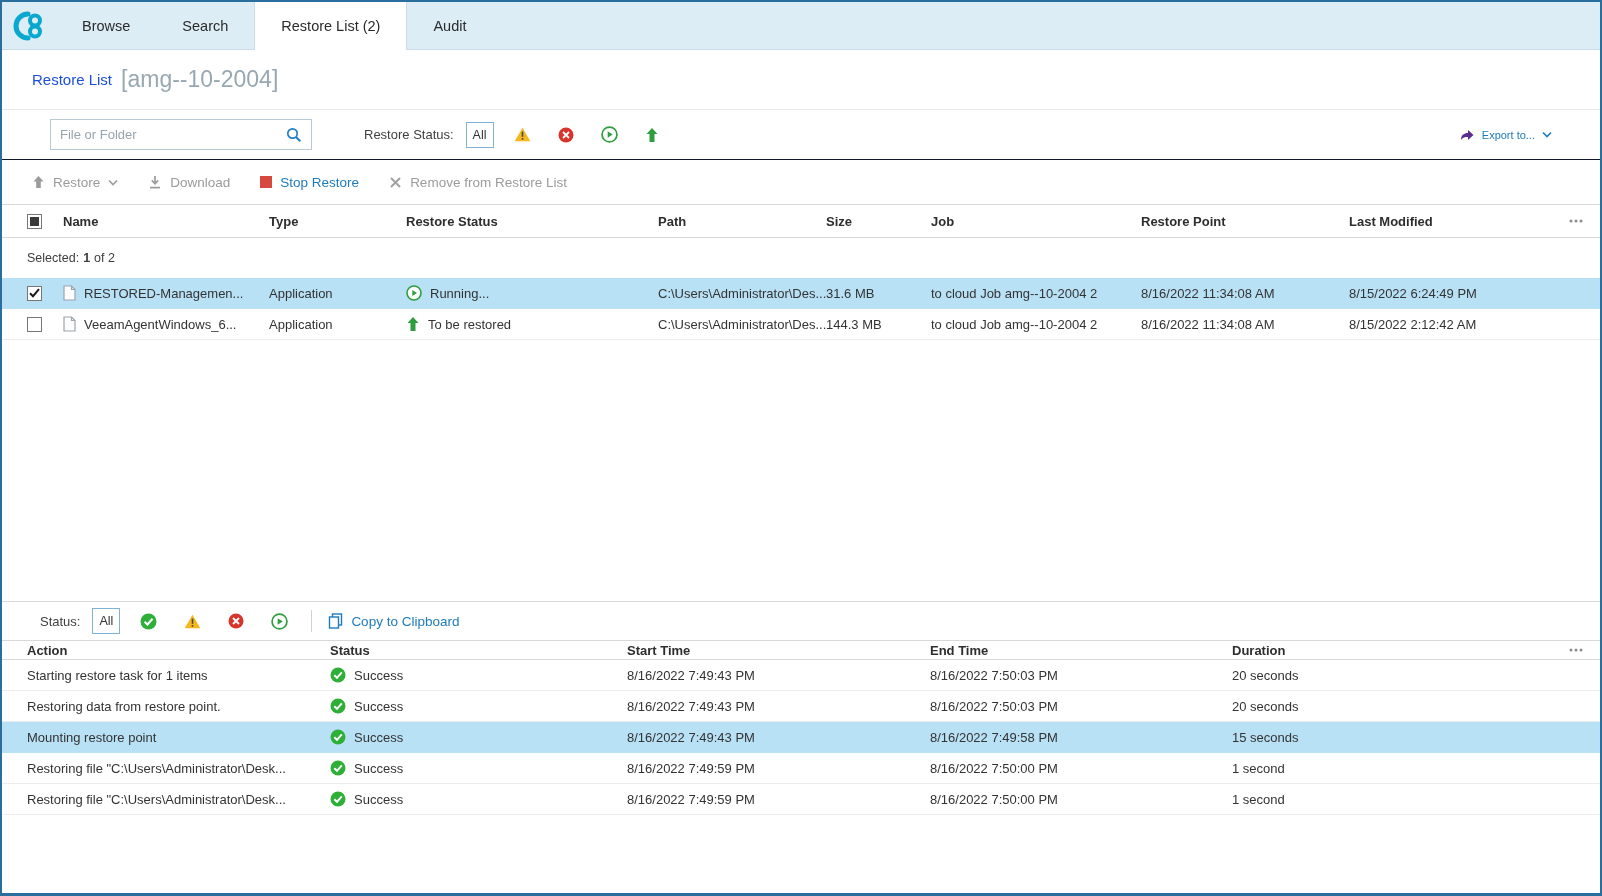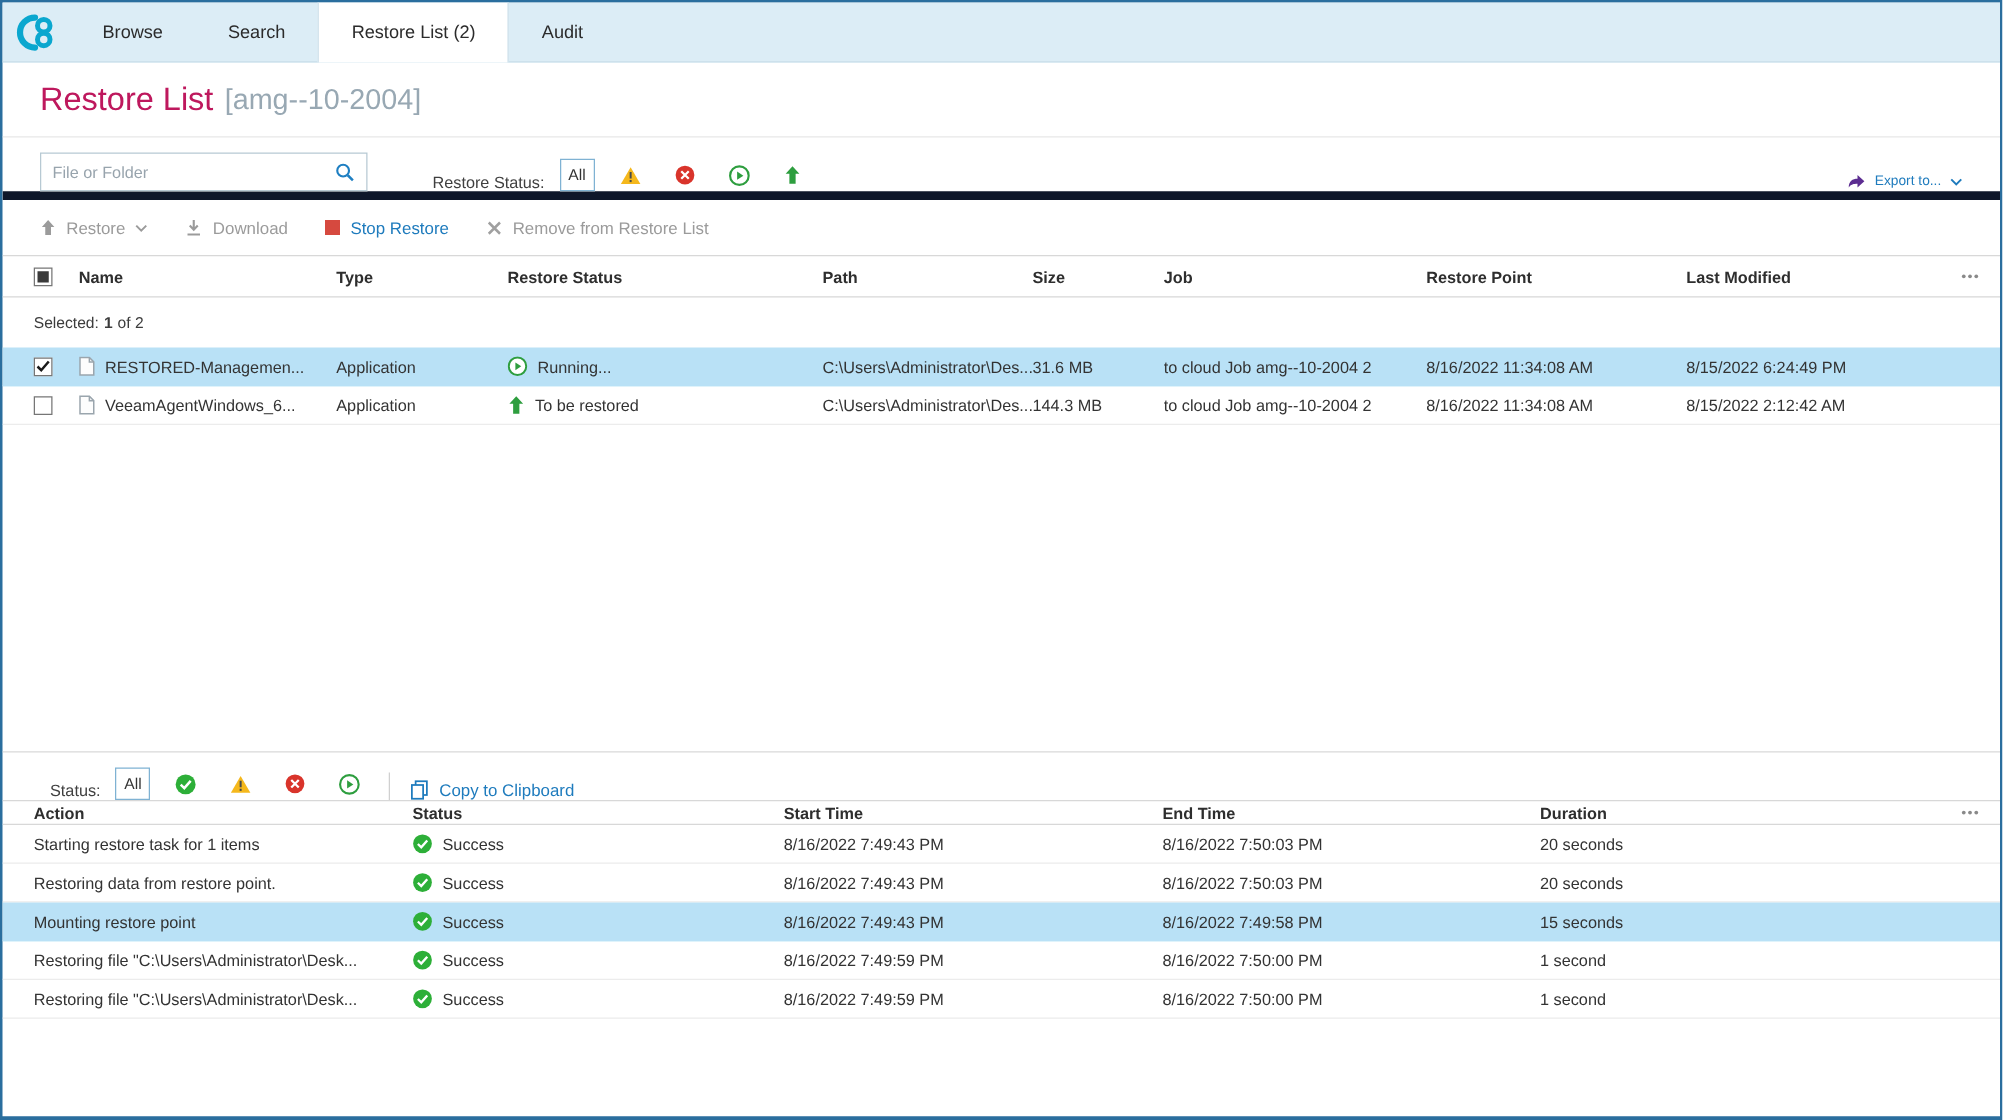--- a/index.html
+++ b/index.html
@@ -12,26 +12,26 @@
   .topbar { height:48px; flex:0 0 48px; background:#dcedf6; display:flex; align-items:stretch;
             border-bottom:1px solid #c8dde9; }
   .logo { width:54px; display:flex; align-items:center; justify-content:center; cursor:pointer; }
   .tabs { display:flex; align-items:stretch; }
   .tab { display:flex; align-items:center; padding:0 26px; font-size:14.5px; color:#2b2b2b; cursor:pointer; }
   .tab.active { background:#fff; border-left:1px solid #c8dde9; border-right:1px solid #c8dde9; margin-bottom:-1px; }
 
   
   .title-row { height:60px; flex:0 0 60px; display:flex; align-items:center; padding:0 30px;
                border-bottom:1px solid #e8e8e8; }
-  .title { font-size:26px; color:#be185d; }
+  .title { font-size:15px; color:#1d4ed8; }
   .subtitle { font-size:23px; color:#98a8b3; margin-left:9px; }
 
   
-  .filter-row { height:50px; flex:0 0 50px; display:flex; align-items:flex-end; padding:0 30px;
-                border-bottom:7px solid #0f172a; }
+  .filter-row { height:50px; flex:0 0 50px; display:flex; align-items:center; padding:0 48px;
+                border-bottom:1px solid #0f172a; }
   .searchbox { width:262px; height:31px; border:1px solid #b7c9d3; background:#fff;
                display:flex; align-items:center; padding:0 9px; }
   .searchbox input { flex:1; border:none; outline:none; font-size:13px; color:#333;
                      font-family:"Liberation Sans","DejaVu Sans",sans-serif; }
   .searchbox input::placeholder { color:#98a4ad; }
   .fl-label { margin-left:52px; font-size:13px; color:#3f3f3f; }
   .filters { display:flex; align-items:center; margin-left:12px; gap:13px; }
   .fbtn { height:26px; min-width:26px; display:flex; align-items:center; justify-content:center;
           background:transparent; border:1px solid transparent; cursor:pointer; font-size:12.5px;
           color:#333; font-family:inherit; padding:0 6px; }
@@ -60,21 +60,21 @@
   .grid-row.selected { background:#b9e1f6; border-bottom-color:#b9e1f6;align-items:center; }
   .cellflex { display:flex; align-items:center; gap:8px; }
   .checkbox { width:15px; height:15px; border:1px solid #767676; background:#fff;
               display:flex; align-items:center; justify-content:center; cursor:pointer; }
   .checkbox .ind { width:9px; height:9px; background:#3a3a3a; }
 
   .spacer { flex:1 1 auto; }
 
   
   .bottom-panel { flex:0 0 auto; border-top:1px solid #d9d9d9; padding-bottom:78px; }
-  .status-row { height:38px; display:flex; align-items:flex-end; padding:0 38px; }
+  .status-row { height:38px; display:flex; align-items:center; padding:0 38px; }
   .status-row .fl-label { margin-left:0; }
   .vsep { width:1px; height:22px; background:#d0d0d0; margin:0 16px; }
   .copy-btn { display:flex; align-items:center; gap:8px; color:#1e7bbd; font-size:13.5px; cursor:pointer; }
   .b-header { height:20px; display:flex; align-items:center; padding:0 16px 0 25px;
               border-top:1px solid #d8d8d8; border-bottom:1px solid #d8d8d8;
               font-weight:bold; font-size:13px; color:#2e2e2e; }
   .b-action{width:303px;} .b-status{width:297px;} .b-start{width:303px;} .b-end{width:302px;}
   .b-dur{flex:1;} .b-cols{width:26px; display:flex; justify-content:flex-end; cursor:pointer;}
   .b-row { height:31px; display:flex; align-items:center; padding:0 16px 0 25px;
            border-bottom:1px solid #ececec; font-size:13px; }

